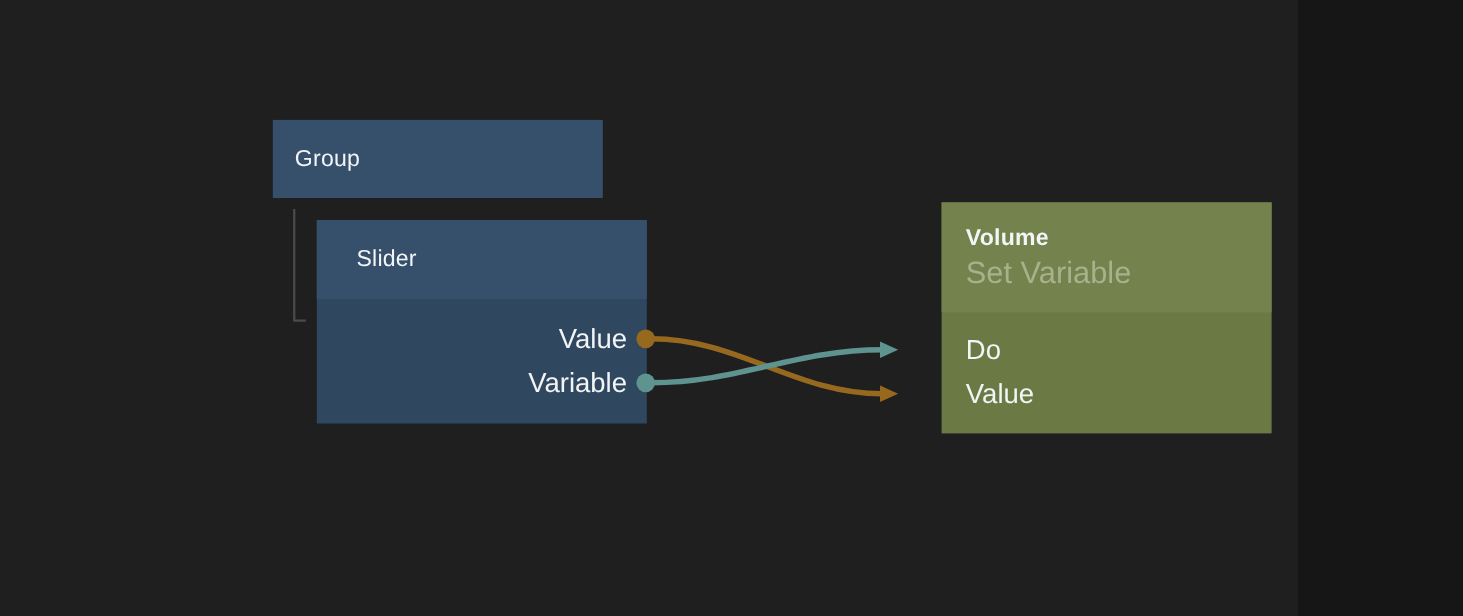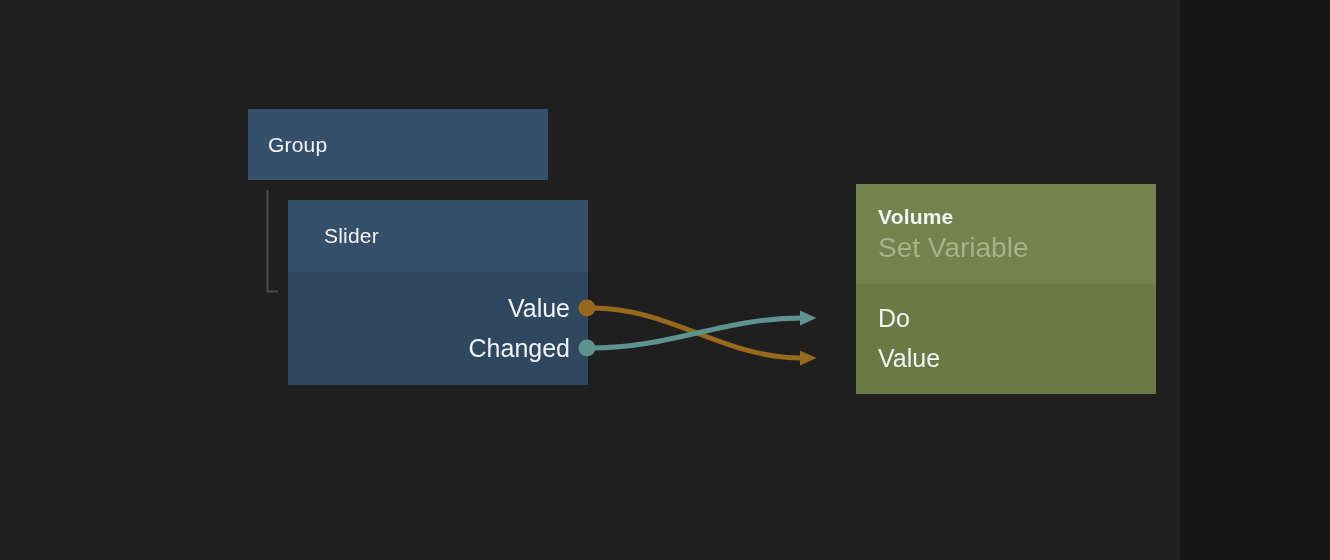--- a/index.html
+++ b/index.html
@@ -117,21 +117,21 @@
 
   <div class="node slider-node">
     <div class="node-header">
       <span class="node-title">Slider</span>
     </div>
     <div class="node-body">
       <div class="port-row out">
         <span>Value</span>
       </div>
       <div class="port-row out">
-        <span>Changed</span>
+        <span>Variable</span>
       </div>
     </div>
   </div>
 
   <div class="node volume-node">
     <div class="node-header">
       <span class="node-title">Volume</span>
       <span class="node-subtitle">Set Variable</span>
     </div>
     <div class="node-body">

